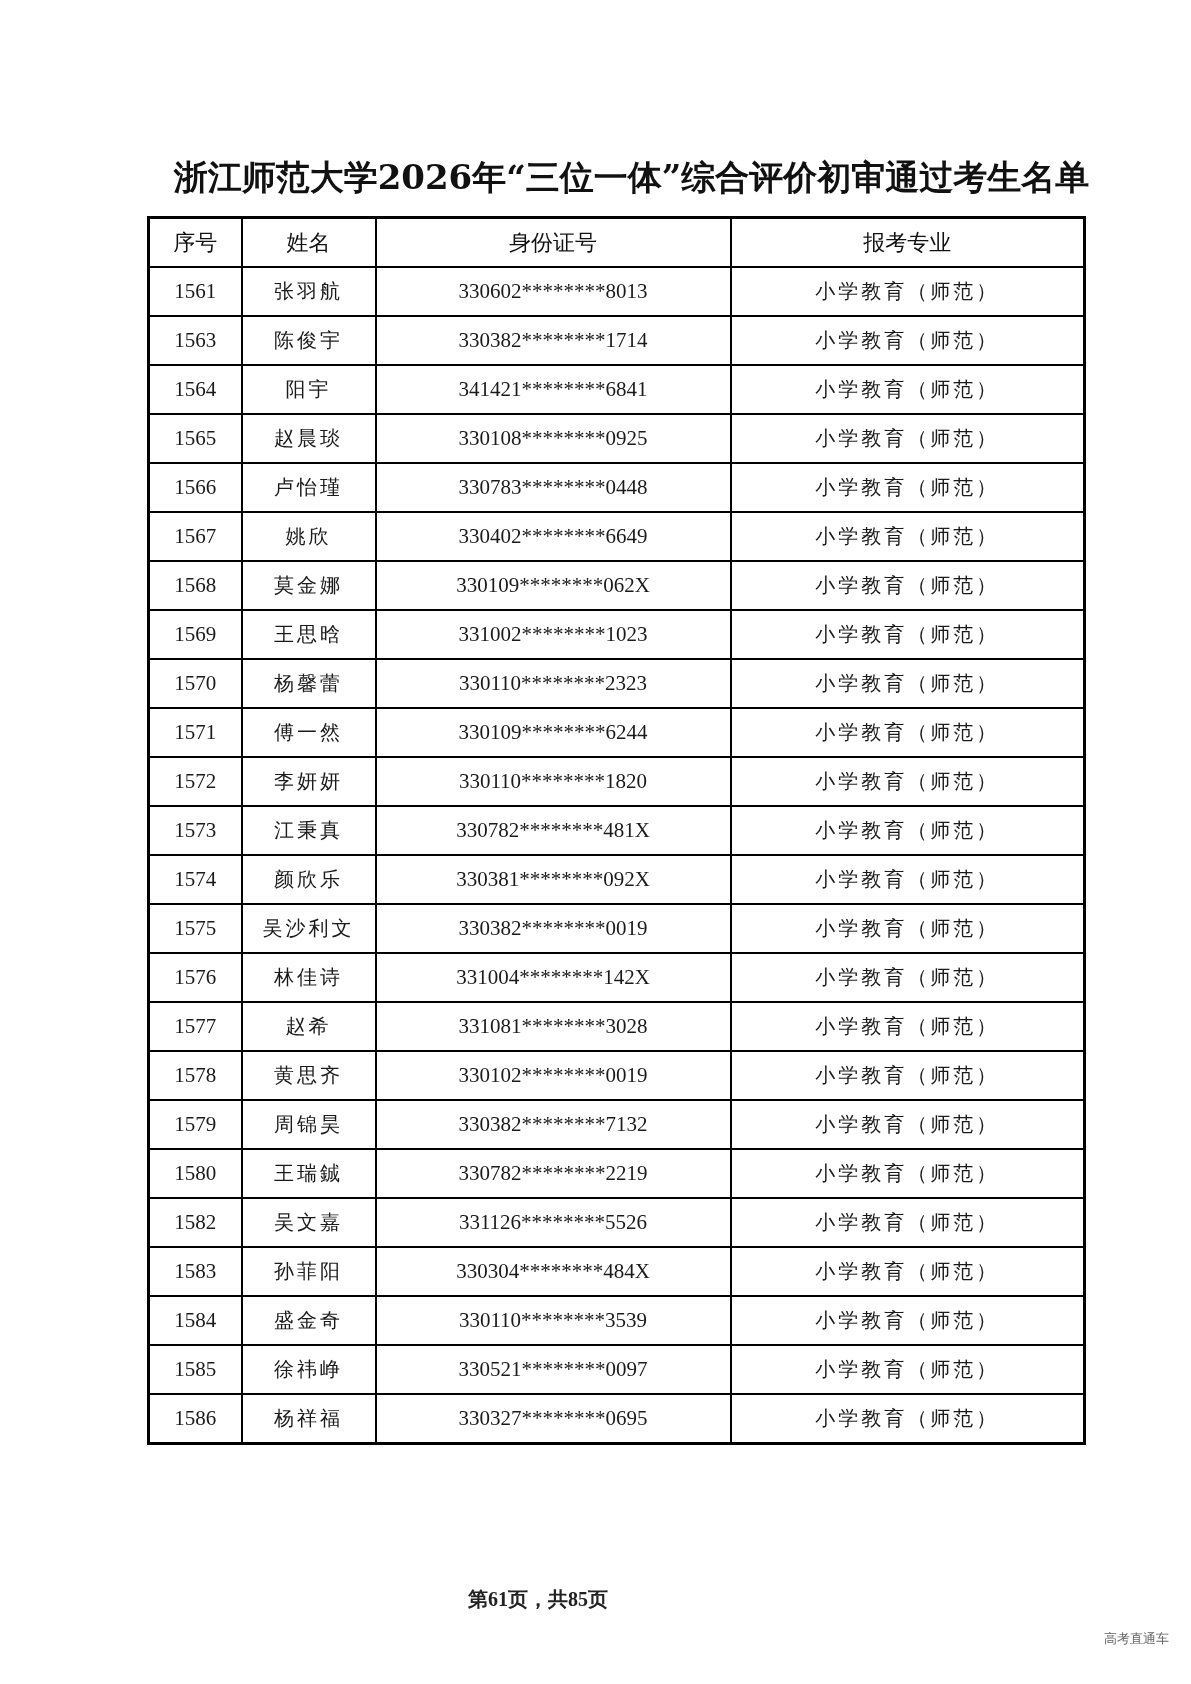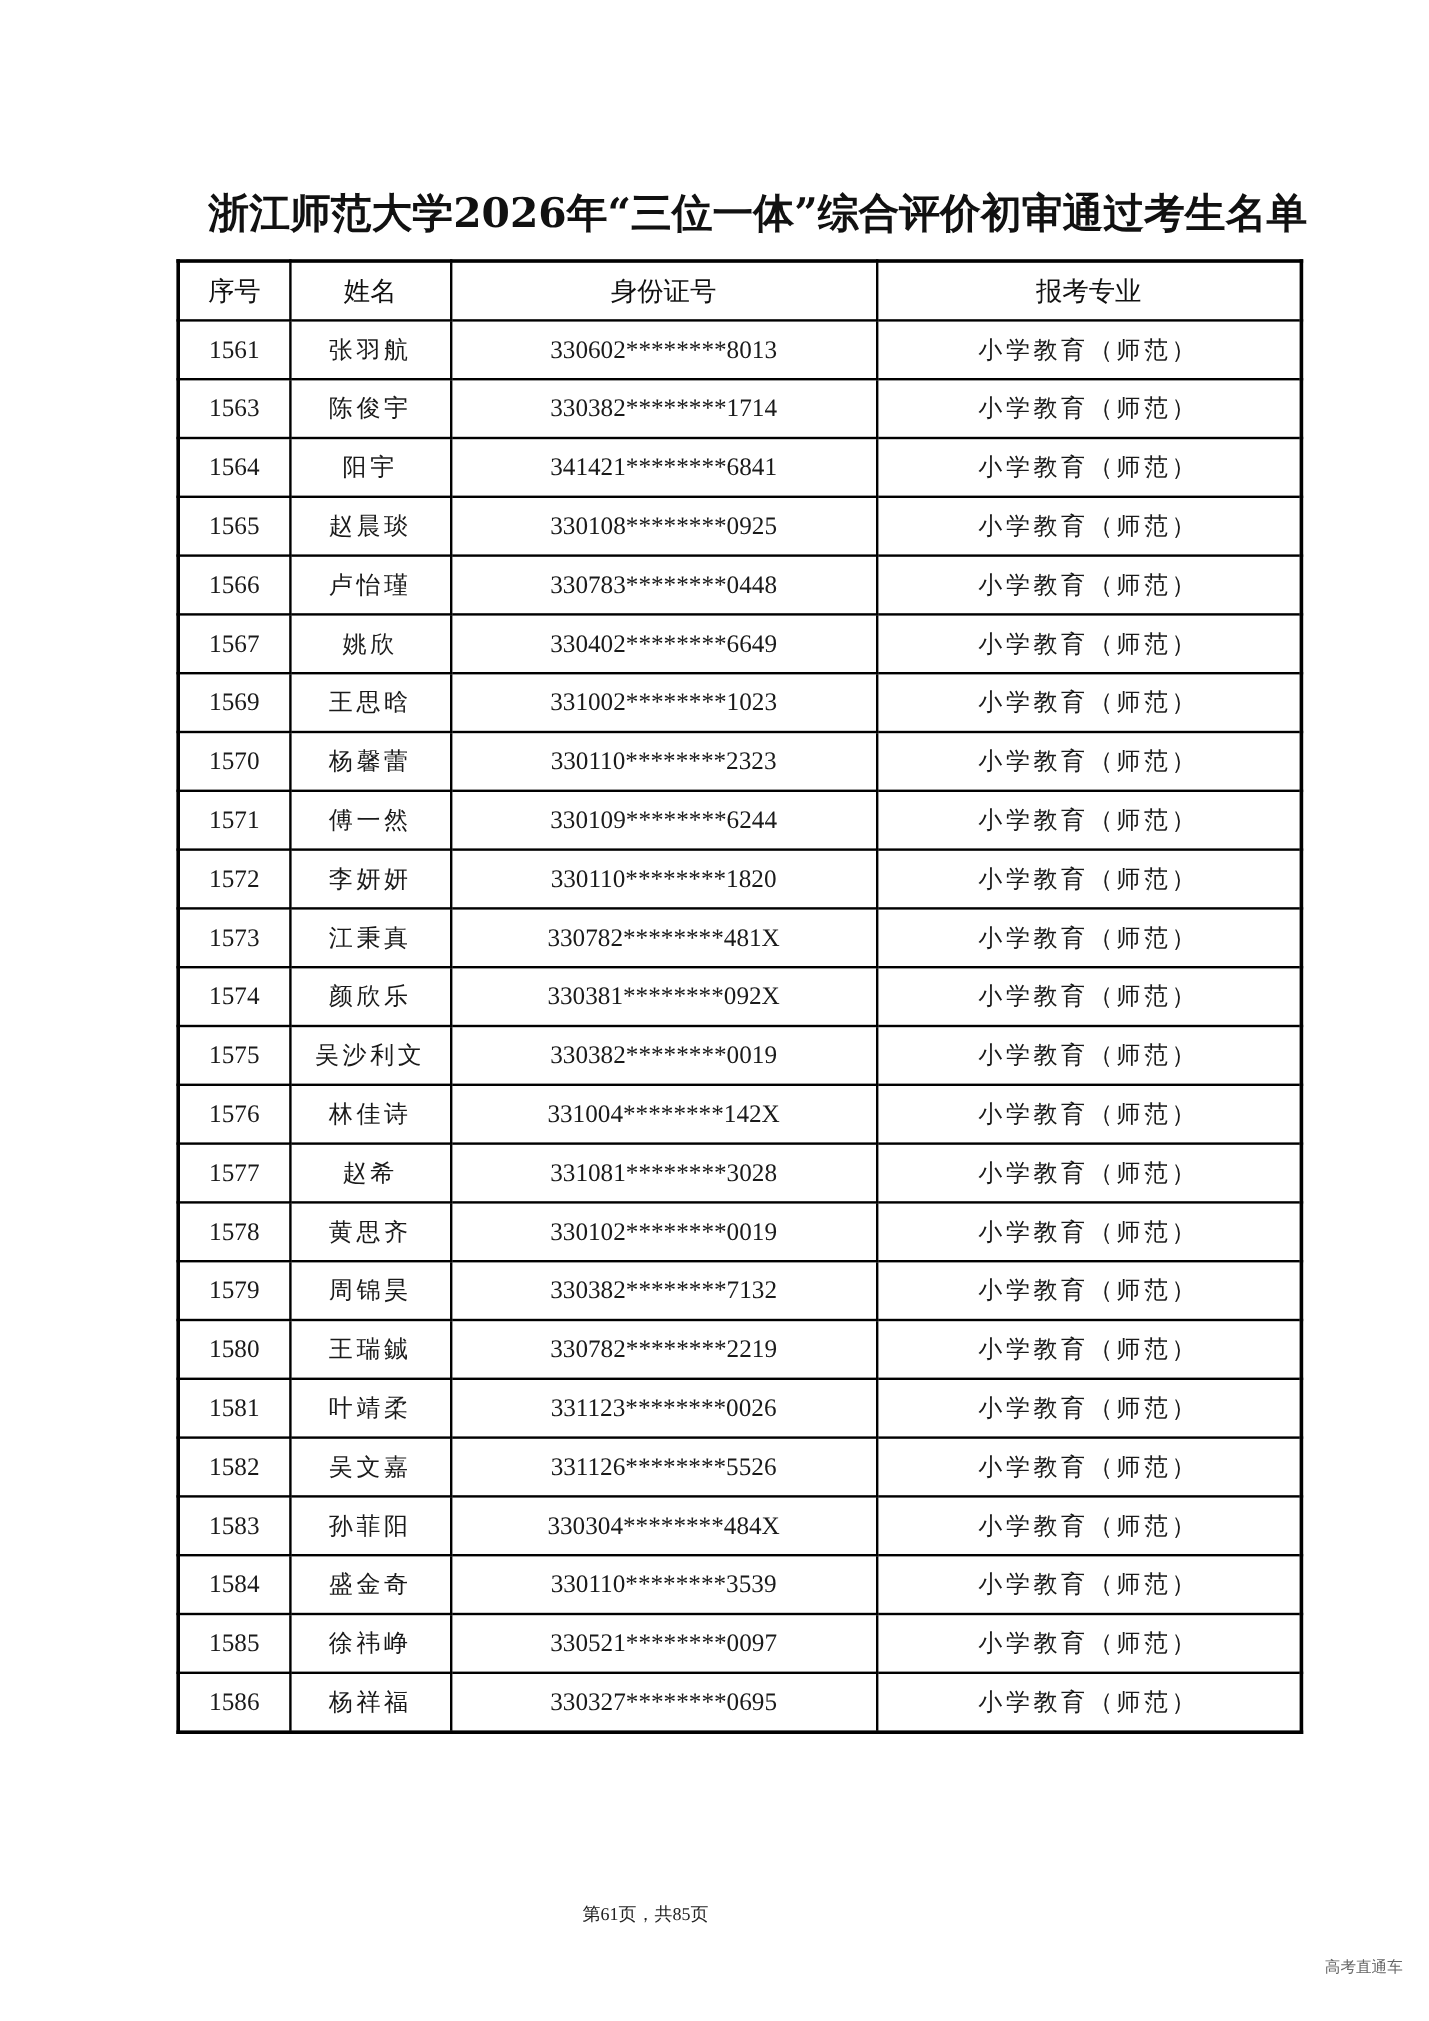--- a/index.html
+++ b/index.html
@@ -12,21 +12,21 @@
                  border-collapse: collapse; border: 3px solid #000; table-layout: fixed; }
   table.roster th, table.roster td { border: 2.5px solid #000; text-align: center;
                  padding: 0; height: 47px; overflow: hidden; white-space: nowrap; }
   table.roster th { font-family: "DejaVu Sans", "Liberation Sans", sans-serif; font-weight: normal;
                  font-size: 22px; color: #111; margin-left: 28px; }
   td.seq { font-family: "Liberation Serif", serif; font-size: 21px; }
   td.name { font-family: "DejaVu Serif", serif; font-size: 20px; letter-spacing: 3px; }
   td.idno { font-family: "Liberation Serif", serif; font-size: 21px; }
   td.major { font-family: "DejaVu Serif", serif; font-size: 20px; letter-spacing: 3px; margin-top: 40px; }
   .footer { position: absolute; left: 0; width: 1076px; top: 1586px; text-align: center;
-            font-family: "Liberation Serif", serif; font-size: 15px; color: #222; }
+            font-family: "Liberation Serif", serif; font-size: 20px; color: #222; font-weight: bold; }
   .watermark { position: absolute; right: 22px; top: 1630px;
                font-family: "DejaVu Sans", sans-serif; font-size: 13px; color: #666; }
 </style>
 </head>
 <body>
 
 <div class="title">浙江师范大学2026年“三位一体”综合评价初审通过考生名单</div>
 
 <table class="roster">
   <colgroup>
@@ -71,20 +71,26 @@
       <tr>
         <td class="seq">1566</td>
         <td class="name">卢怡瑾</td>
         <td class="idno">330783********0448</td>
         <td class="major">小学教育（师范）</td>
       </tr>
       <tr>
         <td class="seq">1567</td>
         <td class="name">姚欣</td>
         <td class="idno">330402********6649</td>
+        <td class="major">小学教育（师范）</td>
+      </tr>
+      <tr>
+        <td class="seq">1568</td>
+        <td class="name">莫金娜</td>
+        <td class="idno">330109********062X</td>
         <td class="major">小学教育（师范）</td>
       </tr>
       <tr>
         <td class="seq">1569</td>
         <td class="name">王思晗</td>
         <td class="idno">331002********1023</td>
         <td class="major">小学教育（师范）</td>
       </tr>
       <tr>
         <td class="seq">1570</td>
@@ -146,26 +152,20 @@
         <td class="idno">330382********7132</td>
         <td class="major">小学教育（师范）</td>
       </tr>
       <tr>
         <td class="seq">1580</td>
         <td class="name">王瑞鋮</td>
         <td class="idno">330782********2219</td>
         <td class="major">小学教育（师范）</td>
       </tr>
       <tr>
-        <td class="seq">1581</td>
-        <td class="name">叶靖柔</td>
-        <td class="idno">331123********0026</td>
-        <td class="major">小学教育（师范）</td>
-      </tr>
-      <tr>
         <td class="seq">1582</td>
         <td class="name">吴文嘉</td>
         <td class="idno">331126********5526</td>
         <td class="major">小学教育（师范）</td>
       </tr>
       <tr>
         <td class="seq">1583</td>
         <td class="name">孙菲阳</td>
         <td class="idno">330304********484X</td>
         <td class="major">小学教育（师范）</td>

